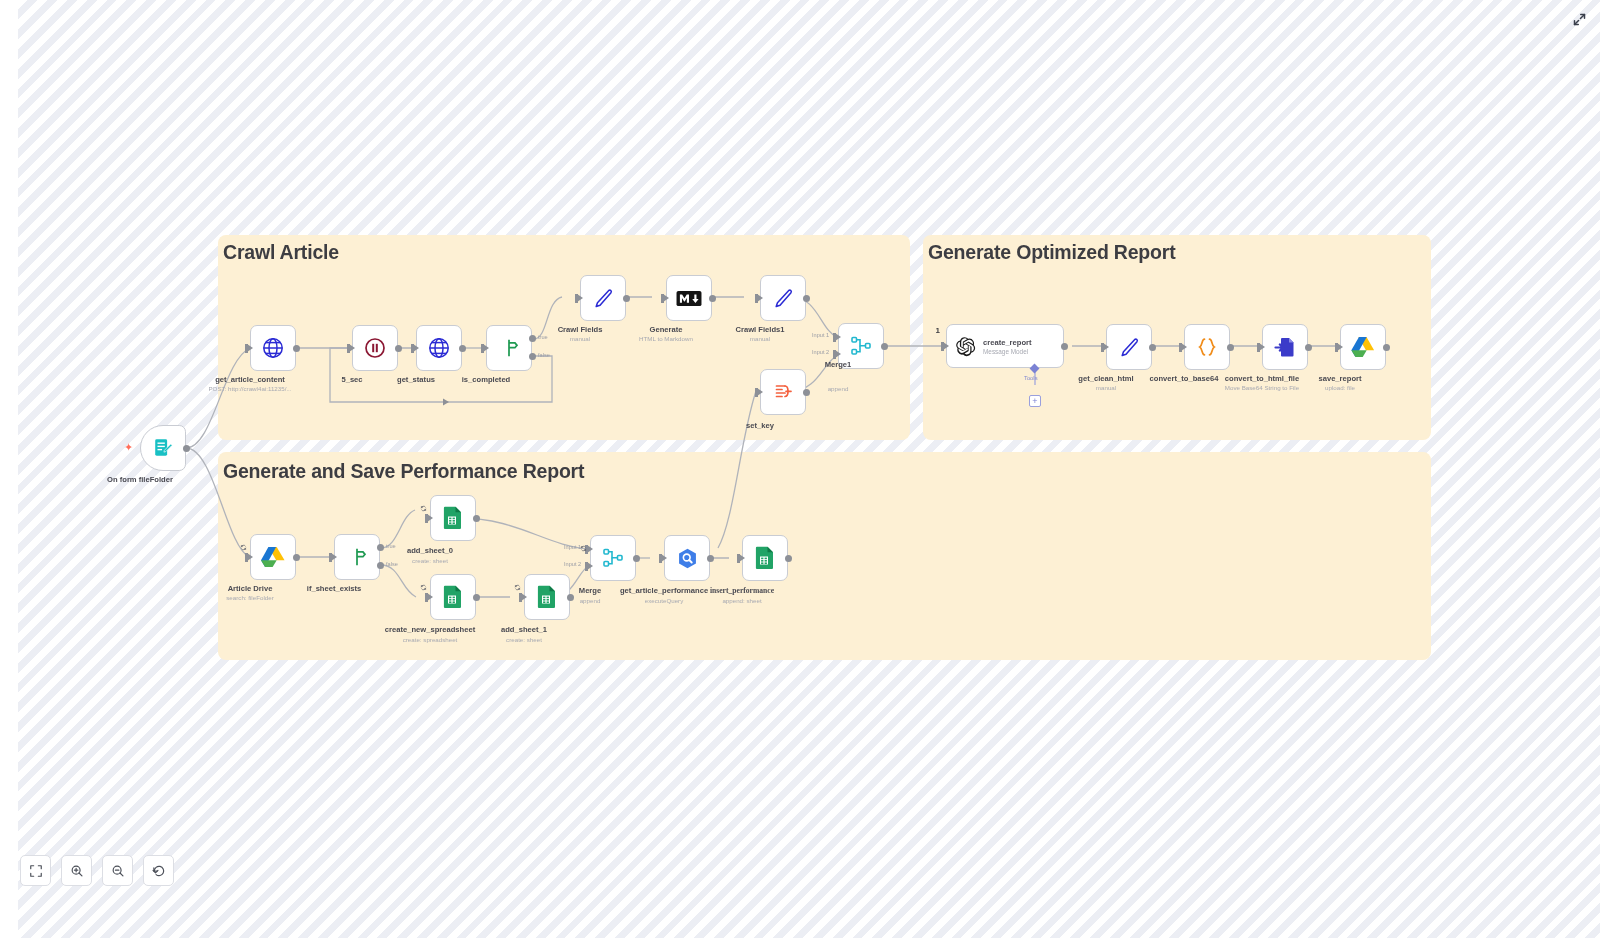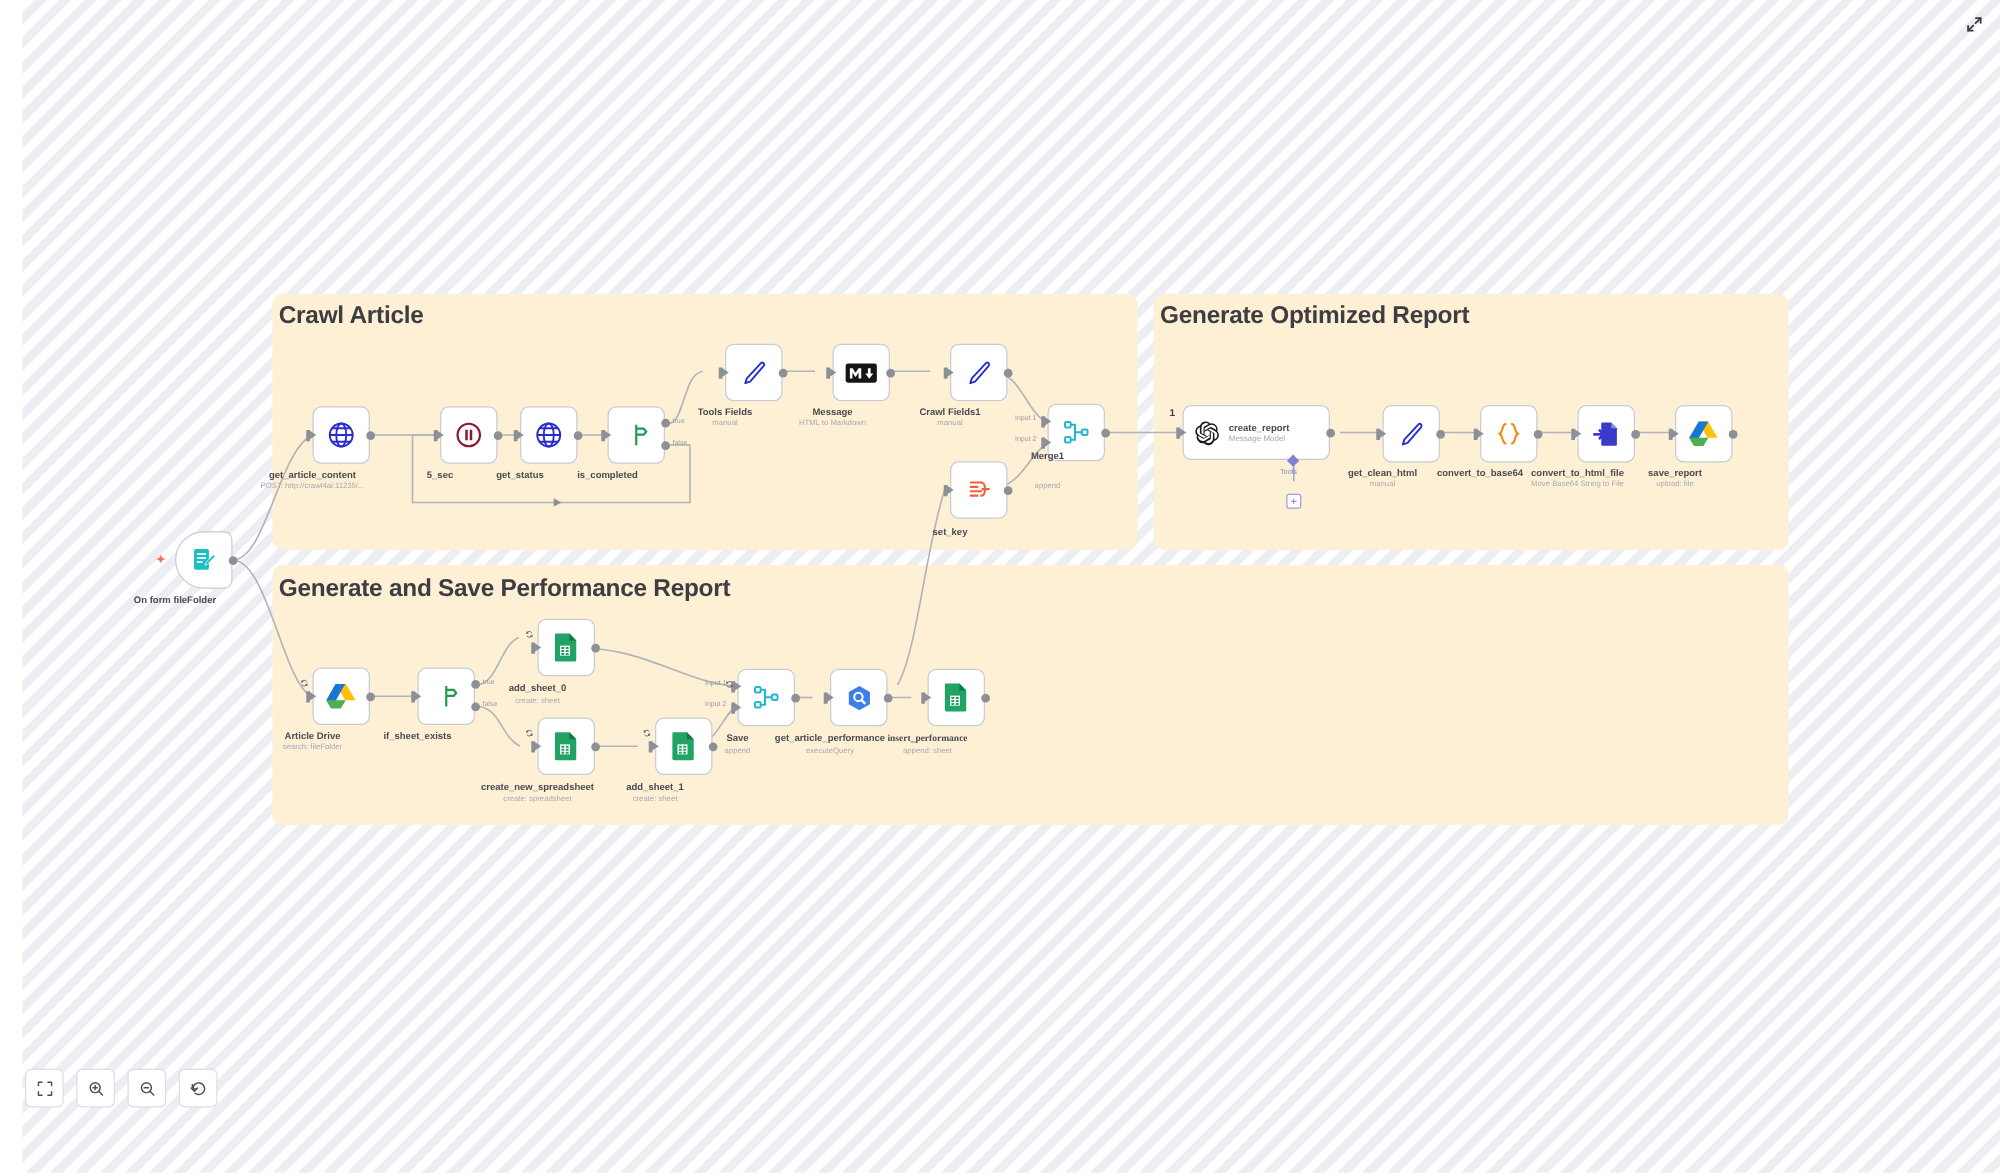--- a/index.html
+++ b/index.html
@@ -254,36 +254,36 @@
 
   <div class="node" style="left:562px; top:275px;">
     <div class="nbox">
       <svg width="23" height="23" viewBox="0 0 24 24" fill="none" stroke="#2b2bd4" stroke-width="1.6" stroke-linejoin="round">
         <path d="M17.5 3.6 c1.6 -1.1 3.4 0.7 2.3 2.3 L8.4 19.1 l-4 1.3 l1.3 -4 Z"></path>
       </svg>
     </div>
     <div class="port-in-bar" style="left:-5px; top:18.5px;"></div>
     <div class="port-in" style="left:-3px; top:18.5px;"></div>
     <div class="port-out" style="left:43px; top:19.5px;"></div>
-    <div class="nlabel">Tools Fields</div>
+    <div class="nlabel">Crawl Fields</div>
     <div class="nsub">manual</div>
   </div>
 
   <div class="node" style="left:648px; top:275px;">
     <div class="nbox">
       <svg width="26" height="17" viewBox="0 0 40 25">
         <rect x="0.8" y="0.8" width="38.4" height="23.4" rx="3" fill="#151515"></rect>
         <path d="M6 19 V6.5 h3.4 L13 12 l3.6 -5.5 H20 V19 h-3.3 v-7.3 L13.4 17 h-0.9 l-3.3 -5.3 V19 Z" fill="#fff"></path>
         <path d="M28.2 6.5 h3.3 v6.6 h3.3 l-4.95 6.2 L25 13.1 h3.2 Z" fill="#fff"></path>
       </svg>
     </div>
     <div class="port-in-bar" style="left:-5px; top:18.5px;"></div>
     <div class="port-in" style="left:-3px; top:18.5px;"></div>
     <div class="port-out" style="left:43px; top:19.5px;"></div>
-    <div class="nlabel">Message</div>
+    <div class="nlabel">Generate</div>
     <div class="nsub">HTML to Markdown</div>
   </div>
 
   <div class="node" style="left:742px; top:275px;">
     <div class="nbox">
       <svg width="23" height="23" viewBox="0 0 24 24" fill="none" stroke="#2b2bd4" stroke-width="1.6" stroke-linejoin="round">
         <path d="M17.5 3.6 c1.6 -1.1 3.4 0.7 2.3 2.3 L8.4 19.1 l-4 1.3 l1.3 -4 Z"></path>
       </svg>
     </div>
     <div class="port-in-bar" style="left:-5px; top:18.5px;"></div>
@@ -553,21 +553,21 @@
           <path d="M13.5 8.5 a5.5 5.5 0 0 1 -10.2 2"></path>
       </svg>
     </div>
     <div class="port-in-bar" style="left:-5px; top:10px;"></div>
     <div class="port-in" style="left:-3px; top:10px;"></div>
     <div class="port-tag" style="left:-26px; top:9px;">Input 1</div>
     <div class="port-in-bar" style="left:-5px; top:27px;"></div>
     <div class="port-in" style="left:-3px; top:27px;"></div>
     <div class="port-tag" style="left:-26px; top:26px;">Input 2</div>
     <div class="port-out" style="left:43px; top:19.5px;"></div>
-    <div class="nlabel" style="top:51px;">Save</div>
+    <div class="nlabel" style="top:51px;">Merge</div>
     <div class="nsub" style="top:62px;">append</div>
   </div>
 
   <div class="node" style="left:646px; top:535px;">
     <div class="nbox">
       <svg width="23" height="23" viewBox="0 0 24 24">
         <path d="M12 1.8 L20.8 6.9 V17.1 L12 22.2 L3.2 17.1 V6.9 Z" fill="#3f7ee8"></path>
         <circle cx="11.2" cy="11" r="3.5" fill="none" stroke="#fff" stroke-width="1.7"></circle>
         <line x1="13.8" y1="13.6" x2="16.4" y2="16.2" stroke="#fff" stroke-width="2" stroke-linecap="round"></line>
       </svg>

